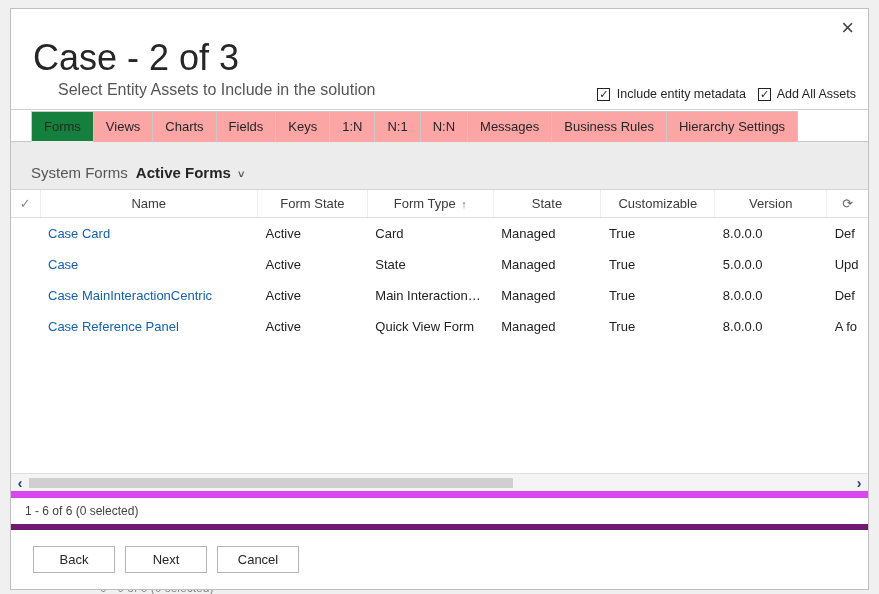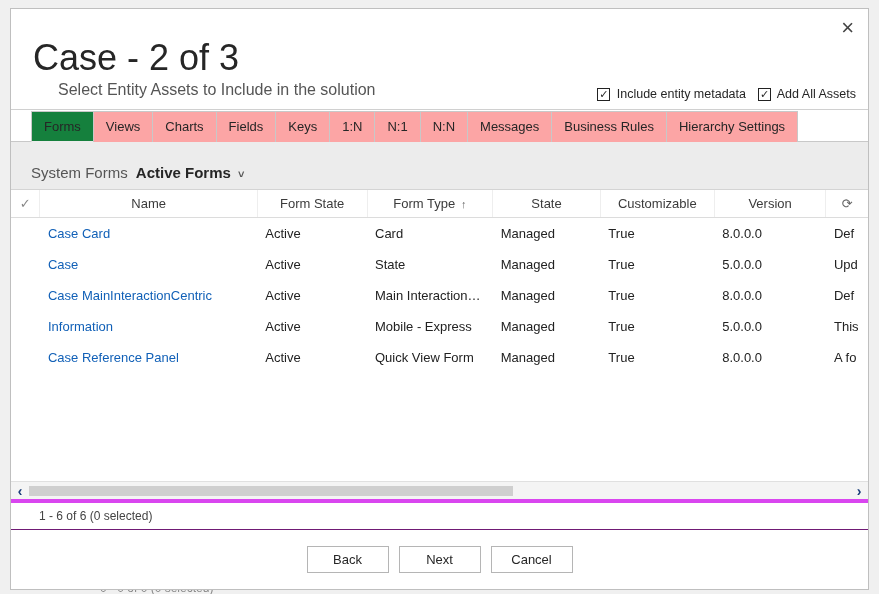--- a/index.html
+++ b/index.html
@@ -176,30 +176,30 @@
   .hscroll-thumb {
     position: absolute;
     left: 0; top: 0;
     height: 10px;
     width: 59%;
     background: #cfcfcf;
   }
   .status-bar {
     font-size: 12px;
     color: #444;
-    padding: 6px 28px;
-    background: #fff;
-    border-top: 4px solid #d946ef;
+    padding: 6px 14px;
+    background: #fff;
+    border-top: 7px solid #d946ef;
   }
   .footer {
     display: flex;
-    justify-content: center;
+    justify-content: flex-start;
     gap: 10px;
     padding: 16px 22px;
-    border-top: 1px solid #701a75;
+    border-top: 6px solid #701a75;
   }
   .btn {
     min-width: 82px;
     padding: 5px 18px;
     font-size: 13px;
     border: 1px solid #b5b5b5;
     background: #fff;
     cursor: pointer;
     color: #262626;
     text-align: center;
@@ -308,30 +308,20 @@
             <td><span class="link">Case MainInteractionCentric</span></td>
             <td>Active</td>
             <td>Main Interaction…</td>
             <td>Managed</td>
             <td>True</td>
             <td>8.0.0.0</td>
             <td>Def</td>
           </tr>
           <tr>
             <td class="col-check"></td>
-            <td><span class="link">Information</span></td>
-            <td>Active</td>
-            <td>Mobile - Express</td>
-            <td>Managed</td>
-            <td>True</td>
-            <td>5.0.0.0</td>
-            <td>This</td>
-          </tr>
-          <tr>
-            <td class="col-check"></td>
             <td><span class="link">Case Reference Panel</span></td>
             <td>Active</td>
             <td>Quick View Form</td>
             <td>Managed</td>
             <td>True</td>
             <td>8.0.0.0</td>
             <td>A fo</td>
           </tr>
         </tbody>
       </table>

